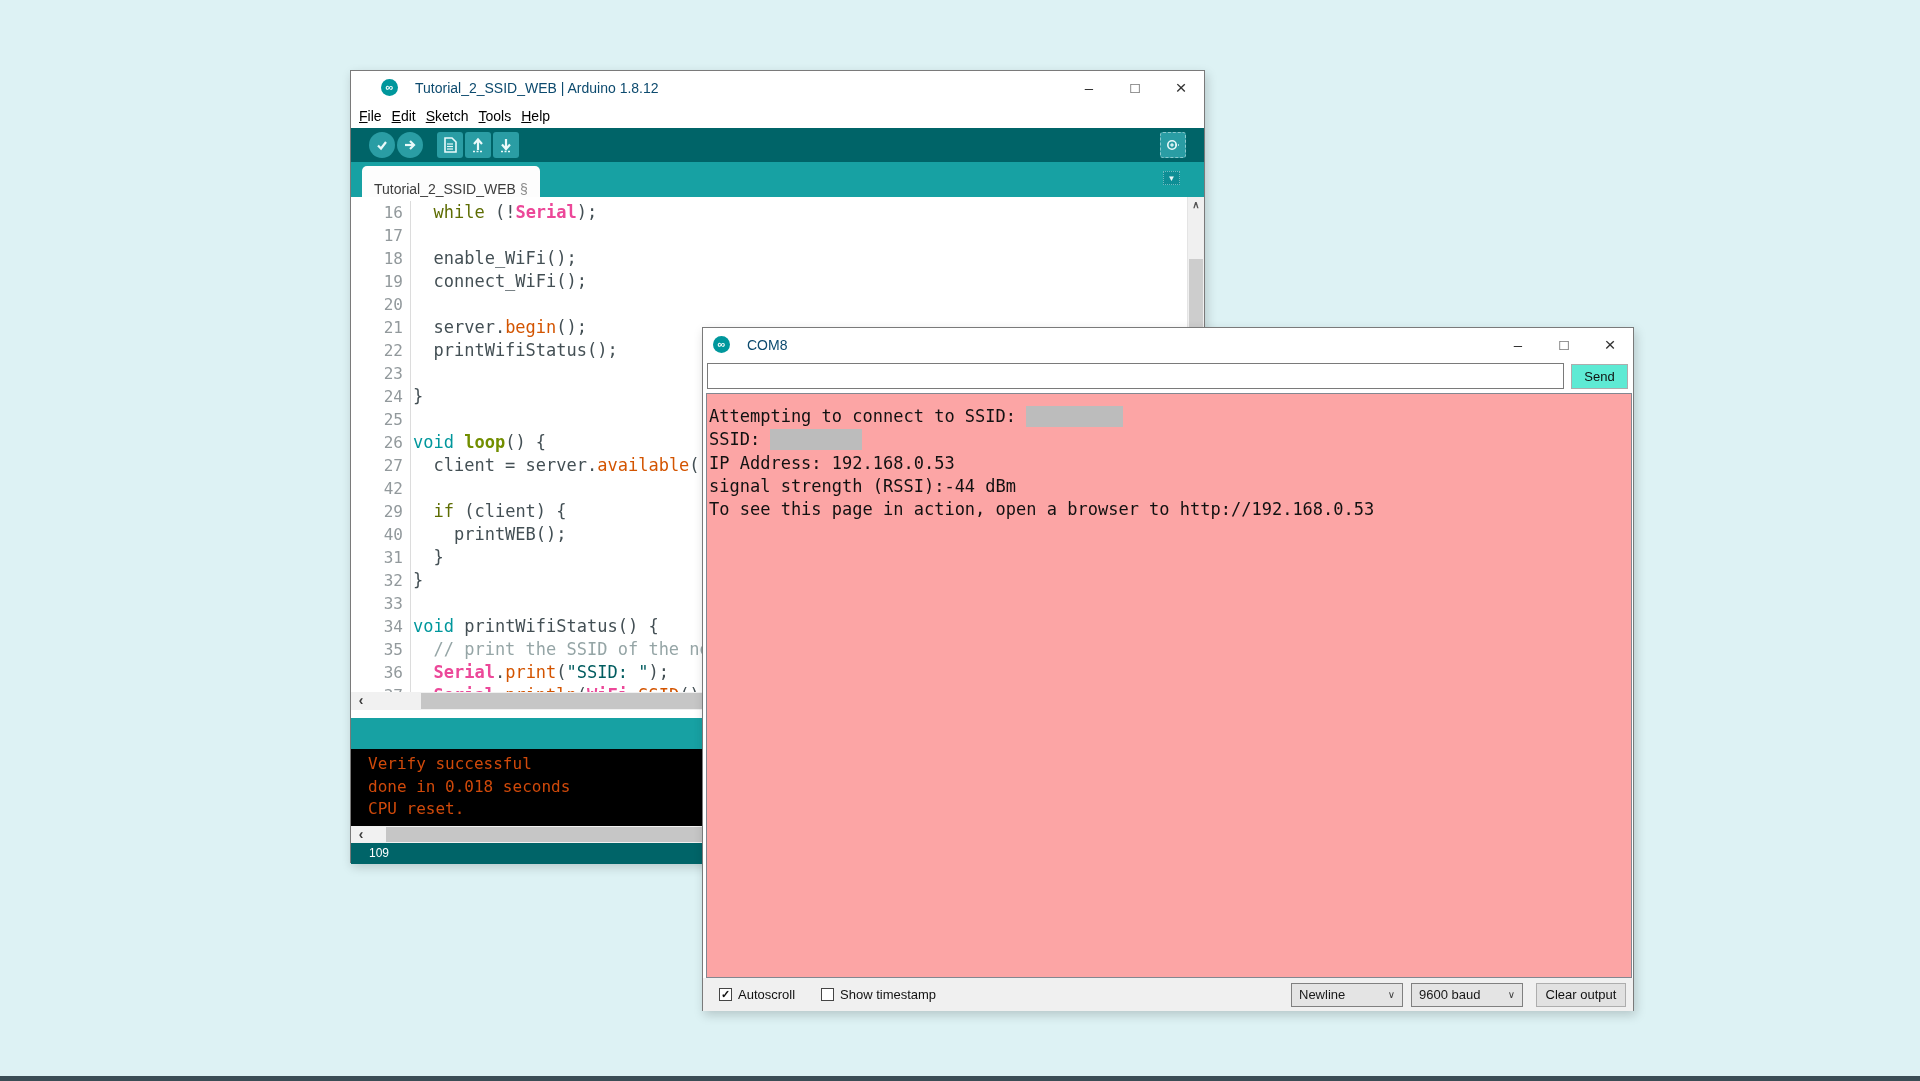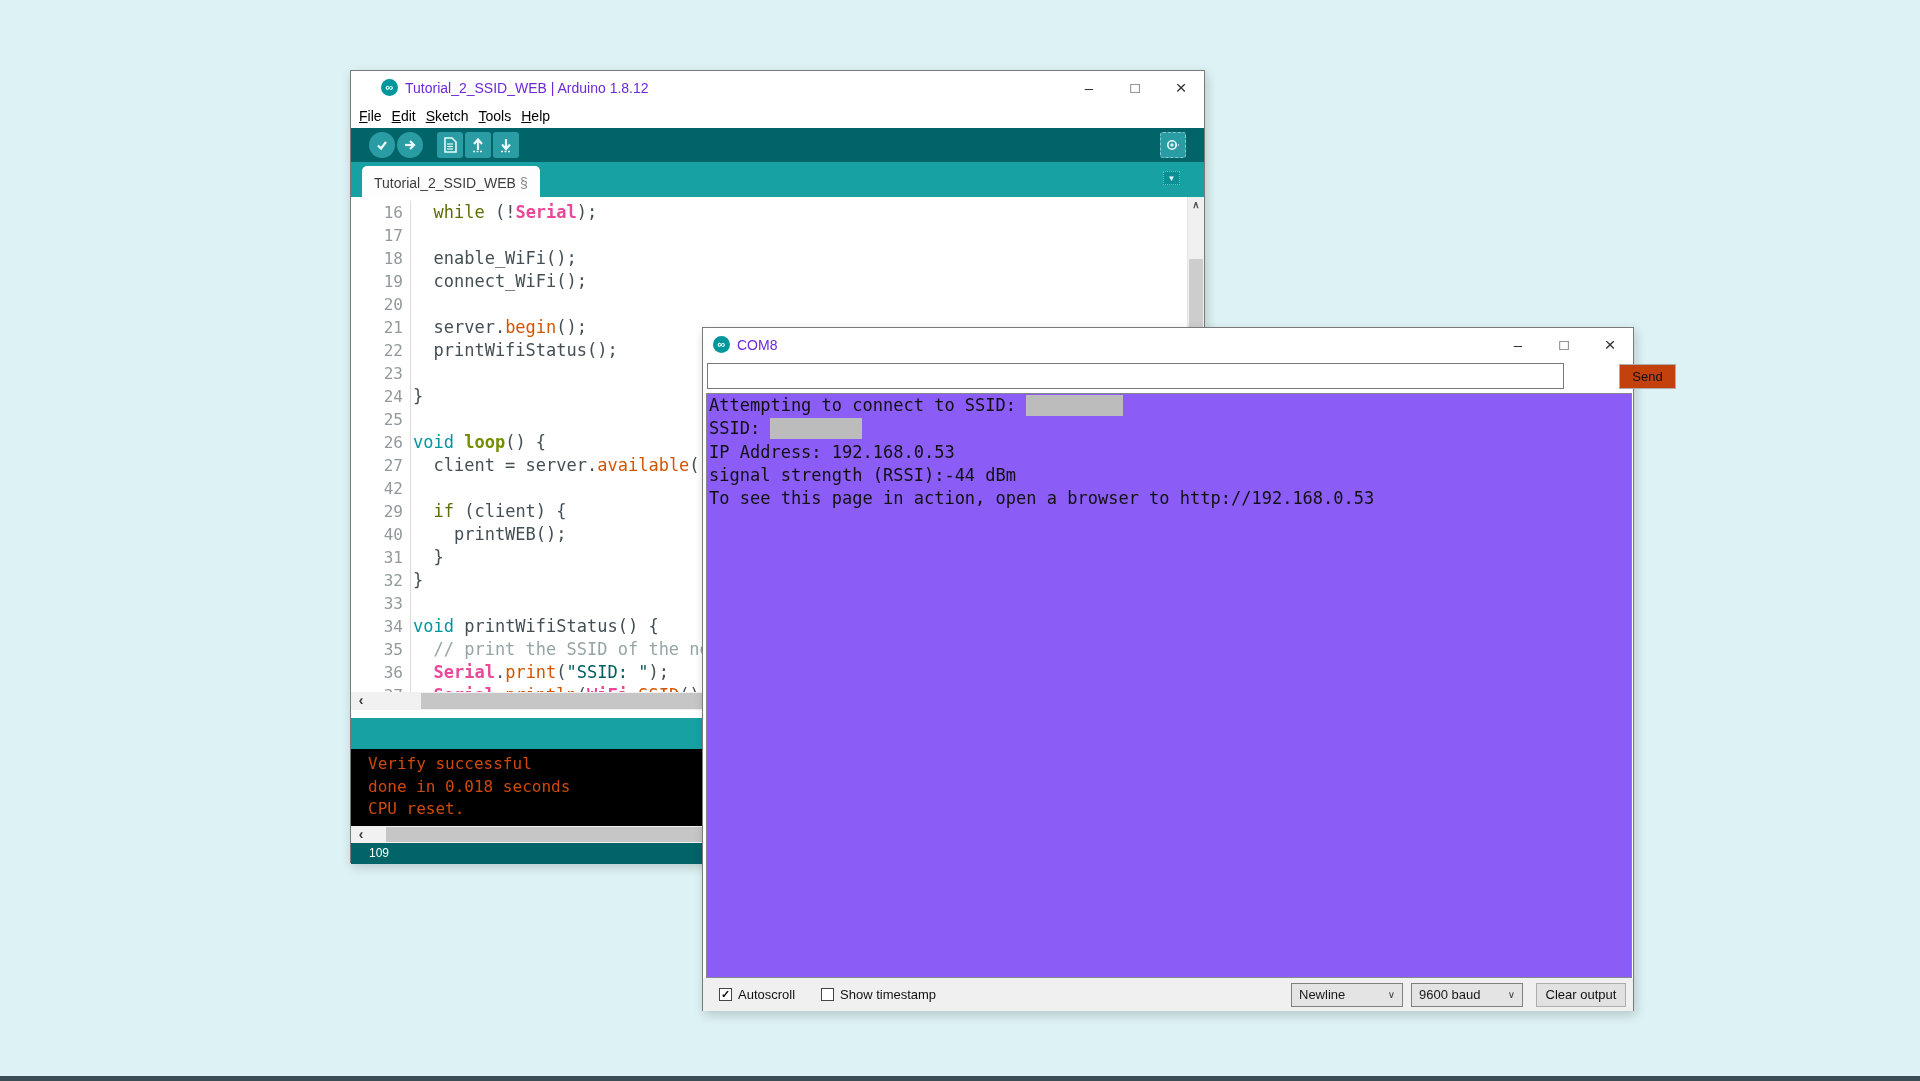--- a/index.html
+++ b/index.html
@@ -7,21 +7,21 @@
   body { background:#ddf2f4; font-family:"Liberation Sans", sans-serif; position:relative; }
 
   .window { position:absolute; background:#fff; border:1px solid #7a7a7a; box-shadow:2px 4px 10px rgba(0,0,0,0.18); }
   #ide-window  { left:350px; top:70px;  width:855px; height:793px; z-index:1; }
   #com8-window { left:702px; top:327px; width:932px; height:684px; z-index:10; }
 
   
   .titlebar { height:33px; display:flex; align-items:center; background:#fff; }
   .app-icon { width:17px; height:17px; border-radius:50%; background:#00979C; color:#fff;
               font-size:11px; font-weight:bold; text-align:center; line-height:16px; flex:0 0 auto; }
-  .title-text { font-size:14px; color:#6d28d9; margin-left:7px; white-space:nowrap; }
+  .title-text { font-size:14px; color:#0c4a6e; margin-left:17px; white-space:nowrap; }
   .win-btns { margin-left:auto; display:flex; height:100%; }
   .wbtn { width:46px; height:100%; display:flex; align-items:center; justify-content:center;
           color:#333; font-size:15px; font-weight:400; }
   .wbtn.close { font-size:19px; }
 
   
   .menubar { height:24px; display:flex; align-items:center; background:#fff; padding-left:3px; }
   .menu-item { font-size:14px; color:#000; padding:0 5px; line-height:24px; }
   .menu-item u { text-decoration:underline; }
 
@@ -30,21 +30,21 @@
   .tbtn { width:26px; height:26px; background:#2A9DA4; display:flex; align-items:center; justify-content:center; flex:0 0 auto; }
   .tbtn.round { border-radius:50%; margin-right:2px; }
   .tbtn.square { border-radius:3px; margin-right:2px; }
   .tbtn.gap { margin-left:12px; }
   .tbtn svg { display:block; }
   #serial-monitor-btn { position:absolute; right:16px; top:4px; border:1px dashed rgba(255,255,255,0.45); }
 
   
   .tabbar { height:35px; background:#17A1A3; position:relative; }
   .sketch-tab { position:absolute; left:11px; top:4px; height:31px; background:#fdfdfd;
-                border-radius:5px 5px 0 0; padding:9px 12px; display:flex; align-items:flex-start;
+                border-radius:5px 5px 0 0; padding:0 12px; display:flex; align-items:flex-end;
                 font-size:14px; color:#3d3d3d; }
   .tab-mod { color:#8a8a8a; margin-left:4px; }
   .tab-dd { position:absolute; right:24px; top:9px; width:17px; height:14px; background:#0e8e95;
             color:#e8f6f6; font-size:8px; text-align:center; line-height:14px; border:1px dotted rgba(255,255,255,0.4); }
 
   
   .editor { height:495px; background:#fff; position:relative; overflow:hidden; padding-top:4px; }
   .code-line { display:flex; height:23px; }
   .ln { width:60px; flex:0 0 auto; border-right:1px solid #dcdcdc; text-align:right; padding-right:7px;
         font-family:"DejaVu Sans Mono", monospace; font-size:16px; line-height:23px; color:#92999c; }
@@ -71,24 +71,24 @@
 
   .statusbar { height:31px; background:#17A1A3; }
   .console { height:77px; background:#000; padding:4px 0 0 17px; }
   .console-line { font-family:"DejaVu Sans Mono", monospace; font-size:16px; line-height:22.5px; color:#D0490A; white-space:pre; }
   .cscroll { height:17px; background:#f1f1f1; position:relative; }
   .footer { height:21px; background:#006468; color:#fff; font-size:12px; line-height:21px; padding-left:18px; }
 
   
   #sm-input { position:absolute; left:4px; top:35px; width:857px; height:26px; border:1px solid #7a7a7a;
               font-size:14px; padding:0 5px; outline:none; background:#fff; }
-  #sm-send { position:absolute; left:868px; top:36px; width:57px; height:25px; background:#c2410c;
-             border:1px solid #adadad; font-size:13px; color:#111; text-align:center; line-height:23px;margin-left:48px; }
+  #sm-send { position:absolute; left:868px; top:36px; width:57px; height:25px; background:#5eead4;
+             border:1px solid #adadad; font-size:13px; color:#111; text-align:center; line-height:23px; }
   #sm-output { position:absolute; left:3px; top:65px; width:926px; height:585px; border:1px solid #828790;
-               background:#8b5cf6; padding:0 0 0 2px; overflow:hidden; }
+               background:#fca5a5; padding:11px 0 0 2px; overflow:hidden; }
   .sm-line { font-family:"DejaVu Sans Mono", monospace; font-size:17px; line-height:23.3px; color:#111; white-space:pre; }
   .redact { display:inline-block; height:21px; background:#bcbcbc; vertical-align:-5px; }
 
   #sm-controls { position:absolute; left:0; top:650px; width:930px; height:33px; background:#f0f0f0; }
   .cb { position:absolute; top:10px; width:13px; height:13px; background:#fff; border:1px solid #454545;
         font-size:11px; line-height:11px; text-align:center; color:#111; font-weight:bold; }
   .cb-label { position:absolute; top:0; height:33px; line-height:33px; font-size:13px; color:#111; }
   .sm-select { position:absolute; top:5px; height:24px; background:#e4e4e4; border:1px solid #808080;
                font-size:13px; color:#181818; line-height:22px; padding-left:7px; }
   .sm-select .chev { position:absolute; right:7px; top:0; font-size:10px; color:#404040; line-height:22px; }

